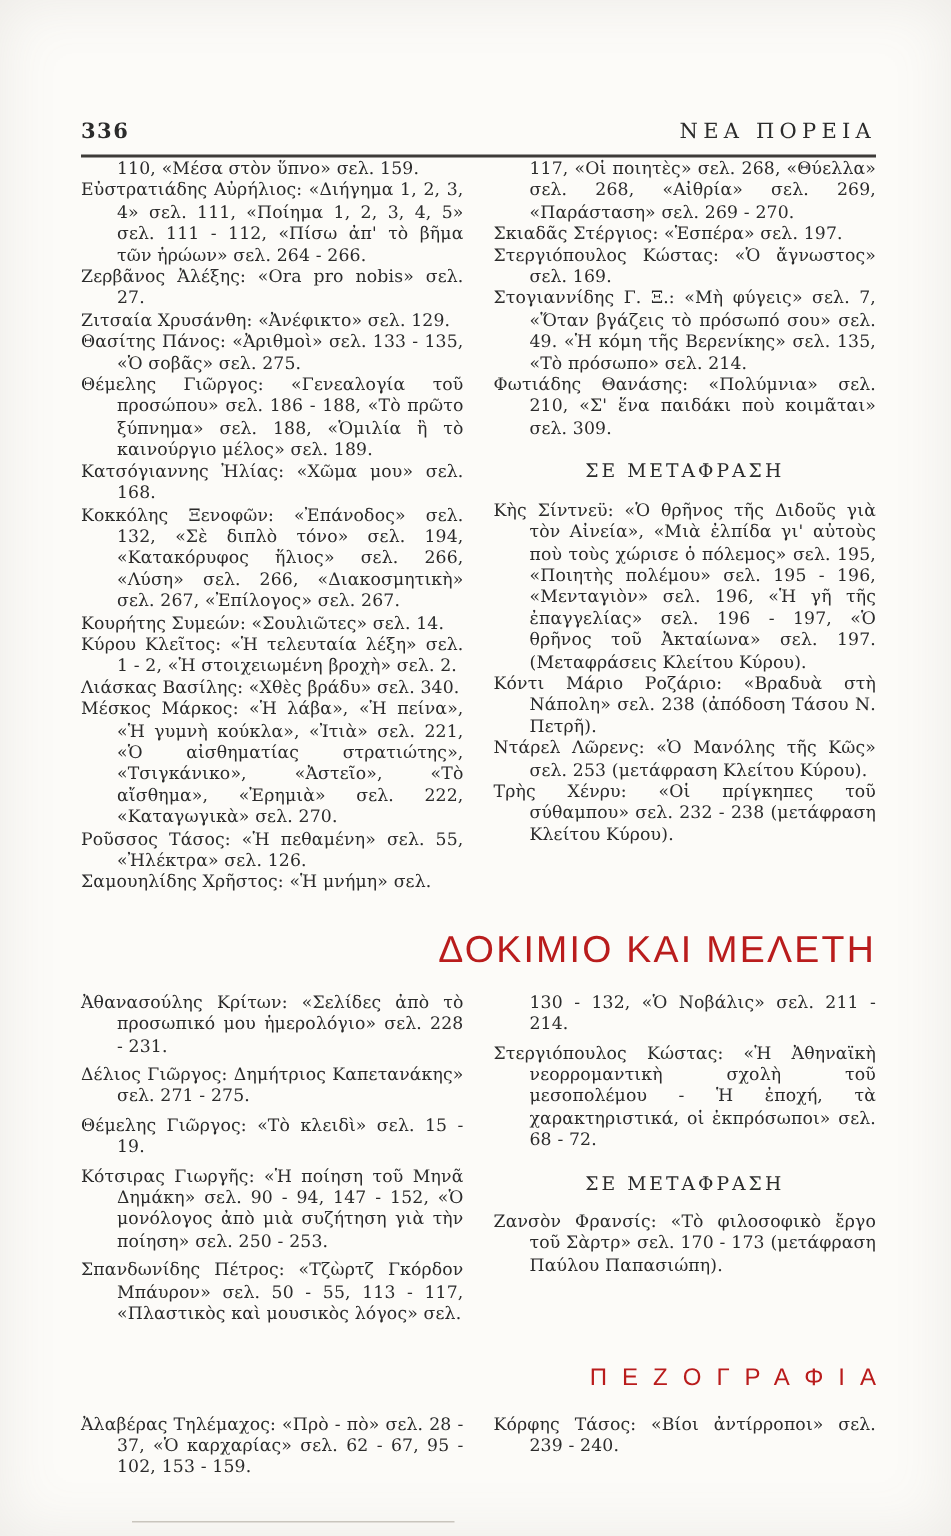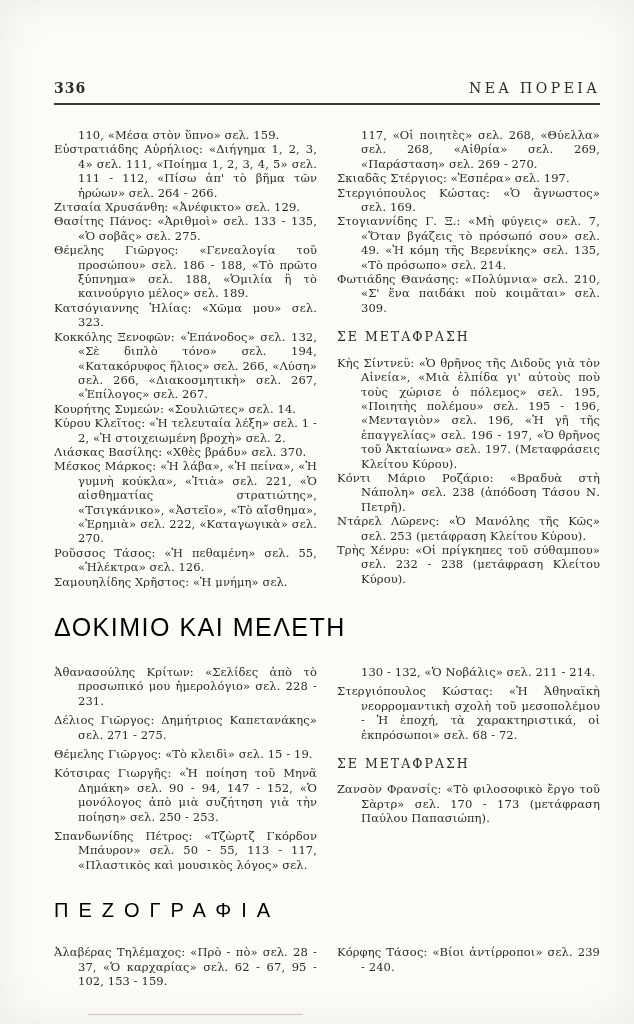--- a/index.html
+++ b/index.html
@@ -1,76 +1,77 @@
 <!DOCTYPE html>
 <html lang="el"><head>
 <meta charset="utf-8">
 <style>
   * { margin:0; padding:0; box-sizing:border-box; }
   html,body { width:634px; }
   body { background:#efede8; font-family:"DejaVu Serif", serif; }
   .page {
     width:634px; height:1024px; position:relative; overflow:hidden;
     background:#fcfbf8; color:#2b2b2b;
-    padding:80px 34px 0 54px;
+    padding:80px 50px 0 54px;
     box-shadow: inset 0 0 40px rgba(120,115,105,0.12);
   }
   .header {
     display:flex; justify-content:space-between; align-items:flex-end;
     padding-bottom:7px; border-bottom:2px solid #3d3b38;
   }
   .page-number { font-size:14px; font-weight:bold; letter-spacing:1px; }
   .journal-title { font-size:14px; letter-spacing:3.5px; }
-  .columns { display:flex; gap:20px; margin-top:23px; }
+  .columns { display:flex; gap:20px; margin-top:0; }
   .col {
     flex:1; min-width:0; text-align:justify;
     font-size:11.5px; line-height:14.4px; letter-spacing:0.1px;
     hyphens:auto; -webkit-hyphens:auto;
   }
   .entry { padding-left:24px; text-indent:-24px; }
   .entry.cont { text-indent:0; }
   .columns.spaced .entry { margin-bottom:5px; }
   .subheading {
-    padding-left:0; text-indent:0; text-align:left;
+    padding-left:0; text-indent:0; text-align:center;
     margin:15px 0 11px; font-size:12.5px; letter-spacing:2px;
   }
   .section-heading {
-    text-align:left; font-family:"Liberation Sans","DejaVu Sans",sans-serif;
-    font-weight:normal; color:#000000;
+    text-align:right; font-family:"Liberation Sans","DejaVu Sans",sans-serif;
+    font-weight:normal; color:#b91c1c;
   }
   .section-heading.dokimio { margin:24px 0 13px; font-size:25px; letter-spacing:1.5px; }
-  .section-heading.pezografia { margin:22px 0 14px; font-size:20px; letter-spacing:10px; margin-right:-10px; }
+  .section-heading.pezografia { margin:22px 0 14px; font-size:16px; letter-spacing:10px; margin-right:-10px; }
   .scan-artifact {
     position:absolute; bottom:9px; left:88px; width:215px; height:1px;
     background:#c9c5bd;
   }
 </style>
 </head>
 <body>
 
 <div class="page">
 
   <div class="header">
     <span class="page-number">336</span>
     <span class="journal-title">ΝΕΑ ΠΟΡΕΙΑ</span>
   </div>
 
   <section>
     <div class="columns">
       <div class="col">
           <p class="entry cont">110, «Μέσα στὸν ὕπνο» σελ. 159.</p>
           <p class="entry">Εὐστρατιάδης Αὐρήλιος: «Διήγημα 1, 2, 3, 4» σελ. 111, «Ποίημα 1, 2, 3, 4, 5» σελ. 111 - 112, «Πίσω ἀπ' τὸ βῆμα τῶν ἡρώων» σελ. 264 - 266.</p>
+          <p class="entry">Ζερβᾶνος Ἀλέξης: «Ora pro nobis» σελ. 27.</p>
           <p class="entry">Ζιτσαία Χρυσάνθη: «Ἀνέφικτο» σελ. 129.</p>
           <p class="entry">Θασίτης Πάνος: «Ἀριθμοὶ» σελ. 133 - 135, «Ὁ σοβᾶς» σελ. 275.</p>
           <p class="entry">Θέμελης Γιῶργος: «Γενεαλογία τοῦ προσώπου» σελ. 186 - 188, «Τὸ πρῶτο ξύπνημα» σελ. 188, «Ὁμιλία ἢ τὸ καινούργιο μέλος» σελ. 189.</p>
-          <p class="entry">Κατσόγιαννης Ἠλίας: «Χῶμα μου» σελ. 323.</p>
+          <p class="entry">Κατσόγιαννης Ἠλίας: «Χῶμα μου» σελ. 168.</p>
           <p class="entry">Κοκκόλης Ξενοφῶν: «Ἐπάνοδος» σελ. 132, «Σὲ διπλὸ τόνο» σελ. 194, «Κατακόρυφος ἥλιος» σελ. 266, «Λύση» σελ. 266, «Διακοσμητικὴ» σελ. 267, «Ἐπίλογος» σελ. 267.</p>
           <p class="entry">Κουρήτης Συμεών: «Σουλιῶτες» σελ. 14.</p>
           <p class="entry">Κύρου Κλεῖτος: «Ἡ τελευταία λέξη» σελ. 1 - 2, «Ἡ στοιχειωμένη βροχὴ» σελ. 2.</p>
-          <p class="entry">Λιάσκας Βασίλης: «Χθὲς βράδυ» σελ. 370.</p>
+          <p class="entry">Λιάσκας Βασίλης: «Χθὲς βράδυ» σελ. 340.</p>
           <p class="entry">Μέσκος Μάρκος: «Ἡ λάβα», «Ἡ πείνα», «Ἡ γυμνὴ κούκλα», «Ἰτιὰ» σελ. 221, «Ὁ αἰσθηματίας στρατιώτης», «Τσιγκάνικο», «Ἀστεῖο», «Τὸ αἴσθημα», «Ἐρημιὰ» σελ. 222, «Καταγωγικὰ» σελ. 270.</p>
           <p class="entry">Ροῦσσος Τάσος: «Ἡ πεθαμένη» σελ. 55, «Ἠλέκτρα» σελ. 126.</p>
           <p class="entry">Σαμουηλίδης Χρῆστος: «Ἡ μνήμη» σελ.</p>
         </div>
       <div class="col">
           <p class="entry cont">117, «Οἱ ποιητὲς» σελ. 268, «Θύελλα» σελ. 268, «Αἰθρία» σελ. 269, «Παράσταση» σελ. 269 - 270.</p>
           <p class="entry">Σκιαδᾶς Στέργιος: «Ἑσπέρα» σελ. 197.</p>
           <p class="entry">Στεργιόπουλος Κώστας: «Ὁ ἄγνωστος» σελ. 169.</p>
           <p class="entry">Στογιαννίδης Γ. Ξ.: «Μὴ φύγεις» σελ. 7, «Ὅταν βγάζεις τὸ πρόσωπό σου» σελ. 49. «Ἡ κόμη τῆς Βερενίκης» σελ. 135, «Τὸ πρόσωπο» σελ. 214.</p>
           <p class="entry">Φωτιάδης Θανάσης: «Πολύμνια» σελ. 210, «Σ' ἕνα παιδάκι ποὺ κοιμᾶται» σελ. 309.</p>

